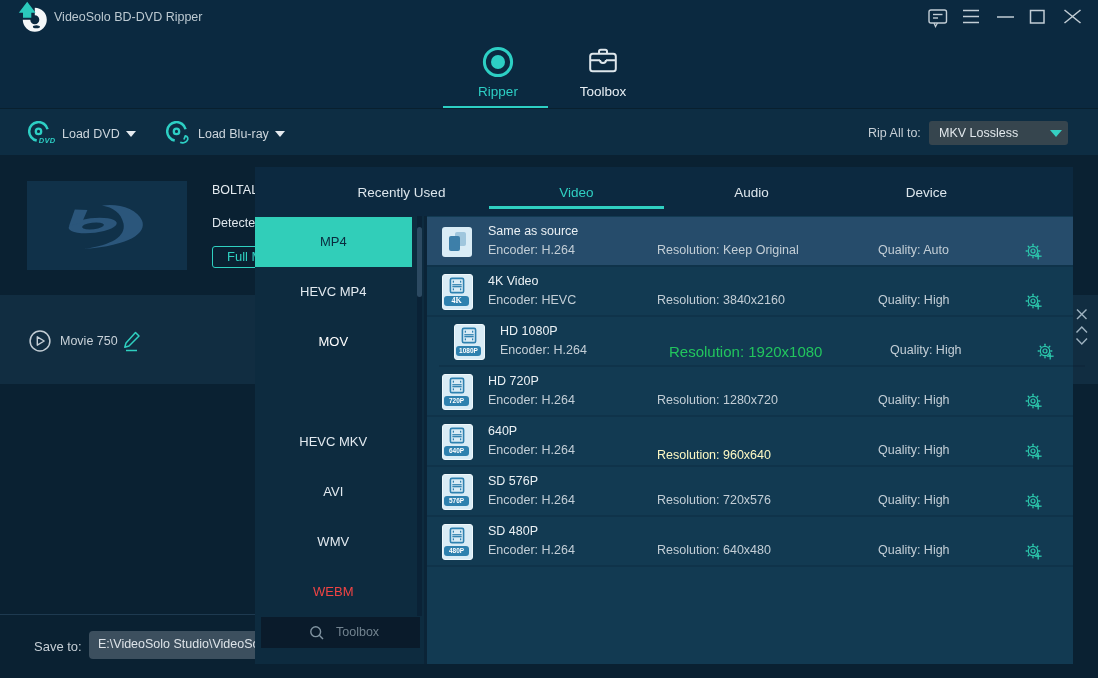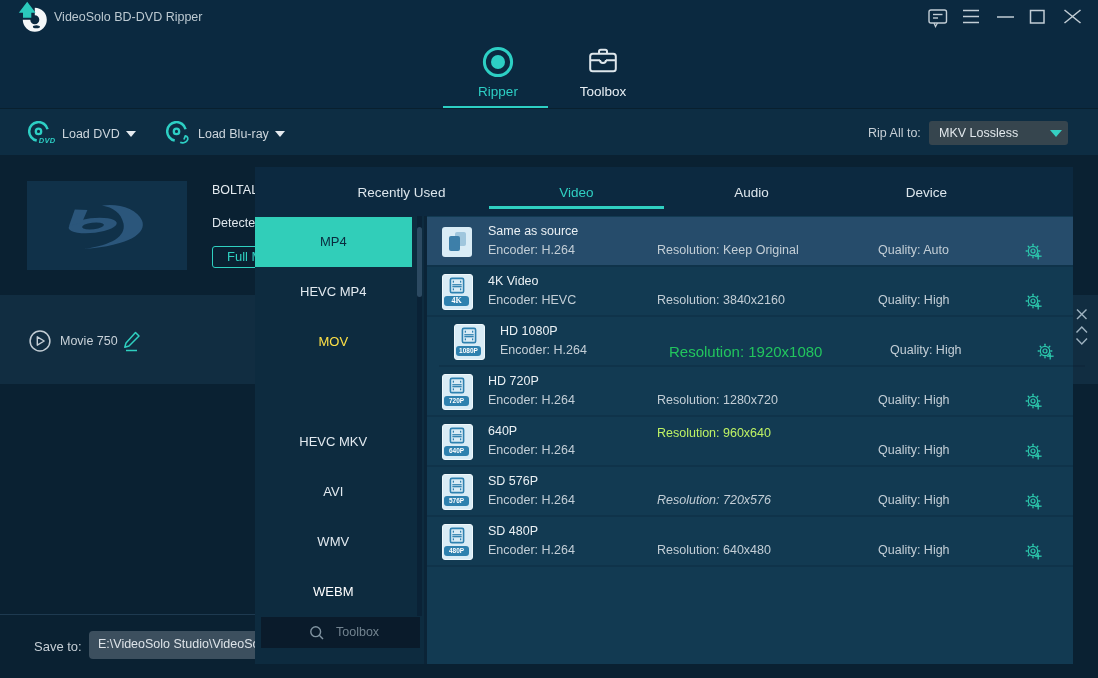--- a/index.html
+++ b/index.html
@@ -128,25 +128,25 @@
   <div class="abs" style="left:59px;top:0;width:175px;height:52px;text-align:center;line-height:52px;font-size:13.5px;color:#DDE6EC;">Recently Used</div>
   <div class="abs" style="left:234px;top:0;width:175px;height:52px;text-align:center;line-height:52px;font-size:13.5px;color:#30D0C2;">Video</div>
   <div class="abs" style="left:234px;top:39px;width:175px;height:2.5px;background:#30D0C2;"></div>
   <div class="abs" style="left:409px;top:0;width:175px;height:52px;text-align:center;line-height:52px;font-size:13.5px;color:#DDE6EC;">Audio</div>
   <div class="abs" style="left:584px;top:0;width:175px;height:52px;text-align:center;line-height:52px;font-size:13.5px;color:#DDE6EC;">Device</div>
 
   <div class="abs" style="left:0;top:49px;width:172px;height:448px;background:#0D2B3F;"></div>
   <div class="abs" style="left:169px;top:49px;width:3px;height:448px;background:#0B2437;"></div>
   <div class="abs" style="left:0;top:49.5px;width:156.5px;height:50px;background:#31CEB9;color:#0A2B3E;font-size:13px;text-align:center;line-height:50px;">MP4</div>
   <div class="abs" style="left:0;top:99.5px;width:156.5px;height:50px;color:#E2EAF0;font-size:13px;text-align:center;line-height:50px;">HEVC MP4</div>
-  <div class="abs" style="left:0;top:149.5px;width:156.5px;height:50px;color:#fde047;font-size:13px;text-align:center;line-height:50px;">MOV</div>
+  <div class="abs" style="left:0;top:149.5px;width:156.5px;height:50px;color:#ffffff;font-size:13px;text-align:center;line-height:50px;">MOV</div>
   <div class="abs" style="left:0;top:249.5px;width:156.5px;height:50px;color:#E2EAF0;font-size:13px;text-align:center;line-height:50px;">HEVC MKV</div>
   <div class="abs" style="left:0;top:299.5px;width:156.5px;height:50px;color:#E2EAF0;font-size:13px;text-align:center;line-height:50px;">AVI</div>
   <div class="abs" style="left:0;top:349.5px;width:156.5px;height:50px;color:#E2EAF0;font-size:13px;text-align:center;line-height:50px;">WMV</div>
-  <div class="abs" style="left:0;top:399.5px;width:156.5px;height:50px;color:#ffffff;font-size:13px;text-align:center;line-height:50px;">WEBM</div>
+  <div class="abs" style="left:0;top:399.5px;width:156.5px;height:50px;color:#ef4444;font-size:13px;text-align:center;line-height:50px;">WEBM</div>
 
   <div class="abs" style="left:161.5px;top:49px;width:5.5px;height:400px;background:#0A2236;"></div>
   <div class="abs" style="left:161.5px;top:60px;width:5.5px;height:70px;background:#2C4A62;border-radius:3px;"></div>
 
   <div class="abs" style="left:6px;top:450px;width:159px;height:31px;background:#0A1B2B;">
     <svg style="position:absolute;left:48px;top:8px" width="16" height="16" viewBox="0 0 16 16">
       <circle cx="6.7" cy="6.7" r="4.9" fill="none" stroke="#8194A1" stroke-width="1.4"></circle>
       <line x1="10.3" y1="10.3" x2="14" y2="14" stroke="#8194A1" stroke-width="1.4"></line>
     </svg>
     <div style="position:absolute;left:75px;top:8px;font-size:12.5px;color:#72838F;">Toolbox</div>
@@ -217,37 +217,37 @@
     </div>
     <div class="abs" style="left:0;top:200.5px;width:646px;height:48px;">
       <div class="abs" style="left:14.5px;top:7.5px;width:31px;height:36px;background:#D9ECF6;border:1.5px solid #EFF8FC;border-radius:3px;">
     <svg style="position:absolute;left:6px;top:1.5px" width="16" height="17" viewBox="0 0 15 16">
             <use href="#film"></use>
           </svg>
     <div class="abs" style="left:1.5px;top:20.5px;width:25px;height:10.5px;background:#2E81AF;border-radius:3px;color:#fff;font-size:6.5px;font-weight:bold;text-align:center;line-height:10.5px;">640P</div>
   </div>
       <div class="abs" style="left:61px;top:7px;font-size:12.5px;color:#EAF0F4;">640P</div>
       <div class="abs" style="left:61px;top:26.5px;font-size:12.5px;color:#C3CED6;">Encoder: H.264</div>
-      <div class="abs" style="left:230px;top:9px;font-size:12.5px;color:#bef264;">Resolution: 960x640</div>
+      <div class="abs" style="left:230px;top:31px;font-size:12.5px;color:#fef9c3;">Resolution: 960x640</div>
       <div class="abs" style="left:451px;top:26.5px;font-size:12.5px;color:#C3CED6;">Quality: High</div>
       <svg style="position:absolute;left:598px;top:26.5px" width="18" height="18" viewBox="0 0 18 18">
           <use href="#gear"></use>
         </svg>
       <div class="abs" style="left:0;top:48px;width:646px;height:2px;background:rgba(4,20,34,0.17);"></div>
     </div>
     <div class="abs" style="left:0;top:250.5px;width:646px;height:48px;">
       <div class="abs" style="left:14.5px;top:7.5px;width:31px;height:36px;background:#D9ECF6;border:1.5px solid #EFF8FC;border-radius:3px;">
     <svg style="position:absolute;left:6px;top:1.5px" width="16" height="17" viewBox="0 0 15 16">
             <use href="#film"></use>
           </svg>
     <div class="abs" style="left:1.5px;top:20.5px;width:25px;height:10.5px;background:#2E81AF;border-radius:3px;color:#fff;font-size:6.5px;font-weight:bold;text-align:center;line-height:10.5px;">576P</div>
   </div>
       <div class="abs" style="left:61px;top:7px;font-size:12.5px;color:#EAF0F4;">SD 576P</div>
       <div class="abs" style="left:61px;top:26.5px;font-size:12.5px;color:#C3CED6;">Encoder: H.264</div>
-      <div class="abs" style="left:230px;top:26.5px;font-size:12.5px;color:#C3CED6;font-style:italic;">Resolution: 720x576</div>
+      <div class="abs" style="left:230px;top:26.5px;font-size:12.5px;color:#C3CED6;">Resolution: 720x576</div>
       <div class="abs" style="left:451px;top:26.5px;font-size:12.5px;color:#C3CED6;">Quality: High</div>
       <svg style="position:absolute;left:598px;top:26.5px" width="18" height="18" viewBox="0 0 18 18">
           <use href="#gear"></use>
         </svg>
       <div class="abs" style="left:0;top:48px;width:646px;height:2px;background:rgba(4,20,34,0.17);"></div>
     </div>
     <div class="abs" style="left:0;top:300.5px;width:646px;height:48px;">
       <div class="abs" style="left:14.5px;top:7.5px;width:31px;height:36px;background:#D9ECF6;border:1.5px solid #EFF8FC;border-radius:3px;">
     <svg style="position:absolute;left:6px;top:1.5px" width="16" height="17" viewBox="0 0 15 16">
             <use href="#film"></use>

